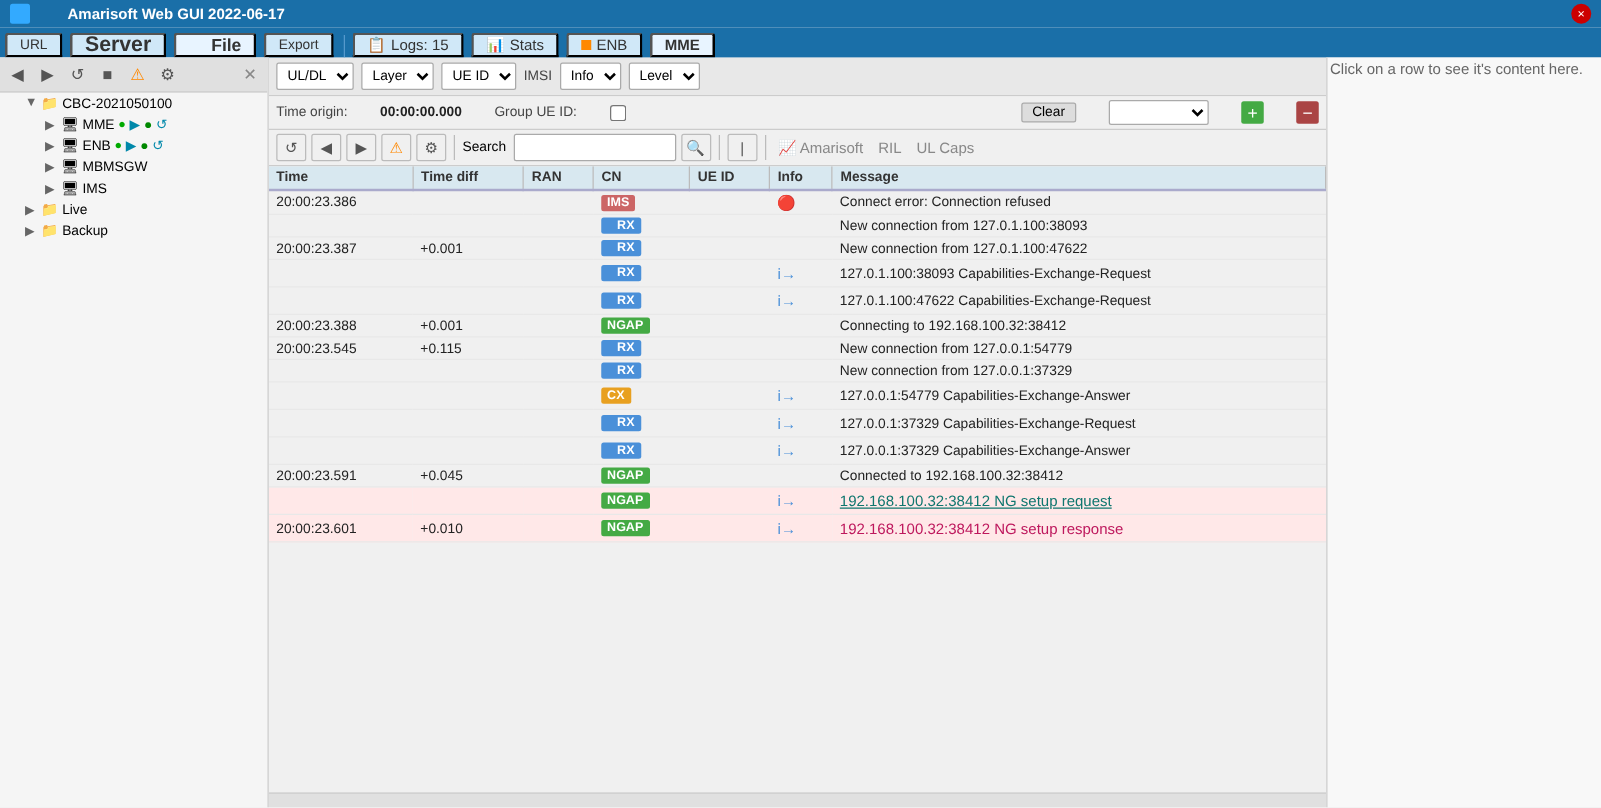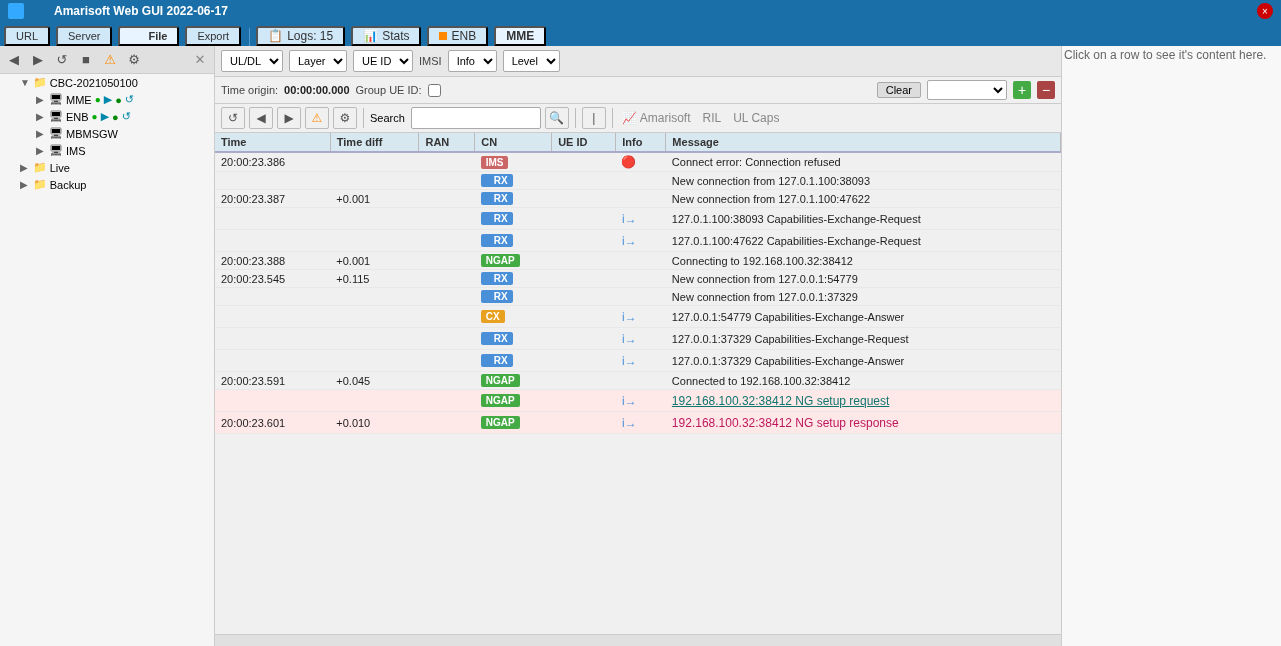--- a/index.html
+++ b/index.html
@@ -129,21 +129,21 @@
     }
     .filter-label { font-size: 11px; color: #444; }
 
     
     #timebar {
       background: #f0f0f0;
       border-bottom: 1px solid #ccc;
       padding: 3px 6px;
       display: flex;
       align-items: center;
-      gap: 6px;
+      gap: 26px;
     }
     .time-label { font-size: 11px; color: #444; }
     .time-value { font-size: 11px; font-weight: bold; color: #222; }
     .group-label { font-size: 11px; color: #444; }
     .clear-btn {
       background: #ddd;
       border: 1px solid #aaa;
       border-radius: 2px;
       padding: 1px 8px;
       font-size: 11px;
@@ -287,22 +287,22 @@
 
 <div id="titlebar">
   <span class="app-icon"></span>
   <span class="title">Amarisoft Web GUI 2022-06-17</span>
   <span class="close-btn">×</span>
 </div>
 
 <div id="topnav">
   <div id="top-left-btns" style="display:flex;align-items:flex-end;gap:4px;margin-right:8px;">
     <button class="nav-tab" style="font-size:11px;">URL</button>
-    <button class="nav-tab" style="font-size:11px;">Server</button>
-    <button class="nav-tab active" style="font-size:11px;padding-left:28px;">File</button>
+    <button class="nav-tab" style="font-size:17px;font-weight:bold;">Server</button>
+    <button class="nav-tab active" style="font-size:14px;padding-left:28px;">File</button>
     <button class="nav-tab" style="font-size:11px;">Export</button>
     <div style="width:1px;height:18px;background:#5599cc;margin:0 2px;"></div>
     <button class="nav-tab" style="font-size:11px;">
       <span>📋</span>
       <span>Logs: 15</span>
     </button>
     <button class="nav-tab" style="font-size:11px;">
       <span>📊</span>
       <span>Stats</span>
     </button>

